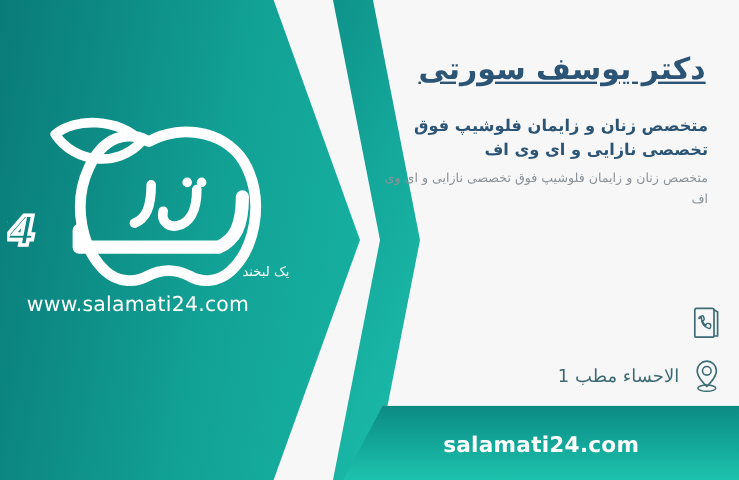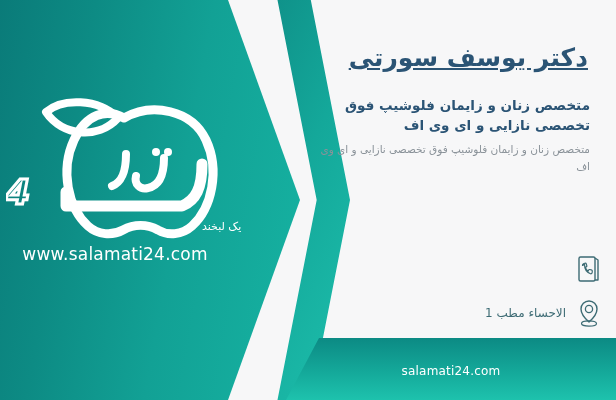--- a/index.html
+++ b/index.html
@@ -103,43 +103,43 @@
     justify-content:flex-start;
     margin-bottom:6px;
     direction:rtl;
   }
   .c-ico{
     width:34px;height:38px;
     flex:0 0 34px;
     display:flex;align-items:center;justify-content:center;
   }
   .c-txt{
-    font-size:12px;
+    font-size:15px;
     color:#3d6b74;
     padding:0 6px;
     white-space:nowrap;
   }
 
   
   .footer{
     position:absolute;
     left:286px;bottom:0;
     width:330px;height:62px;
     background:linear-gradient(180deg,#0c8a84 0%,#14a99a 55%,#1ec2ad 100%);
     -webkit-clip-path:polygon(10% 0, 100% 0, 100% 100%, 0 100%);
     clip-path:polygon(10% 0, 100% 0, 100% 100%, 0 100%);
     z-index:6;
     display:flex;
     align-items:center;
     justify-content:center;
   }
   .footer-txt{
     color:#ffffff;
-    font-size:12px;
-    font-weight:normal;
+    font-size:18px;
+    font-weight:bold;
     letter-spacing:.2px;
     direction:ltr;
     padding-top:4px;
   }
 </style>
 </head>
 <body>
 
 <div id="card">
 

